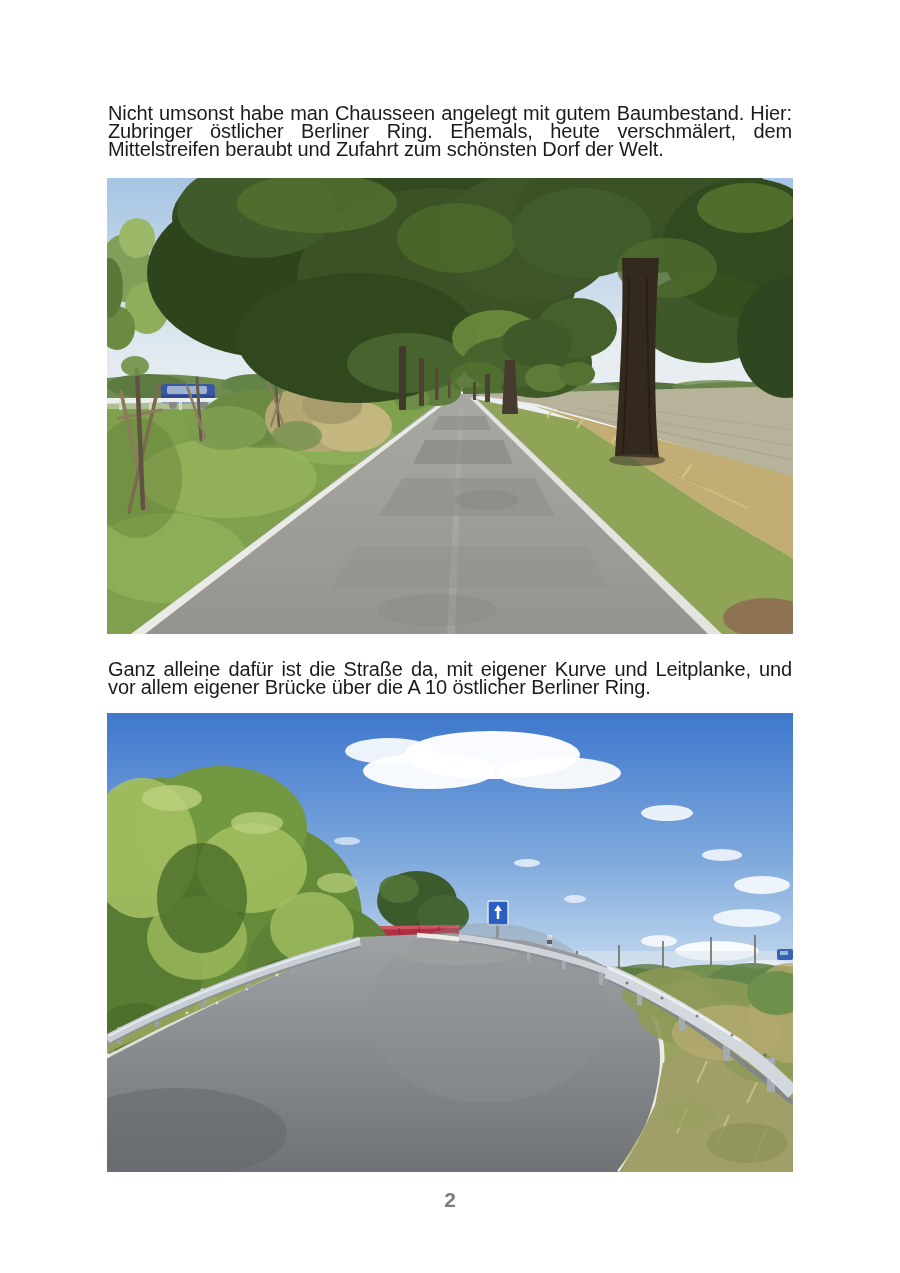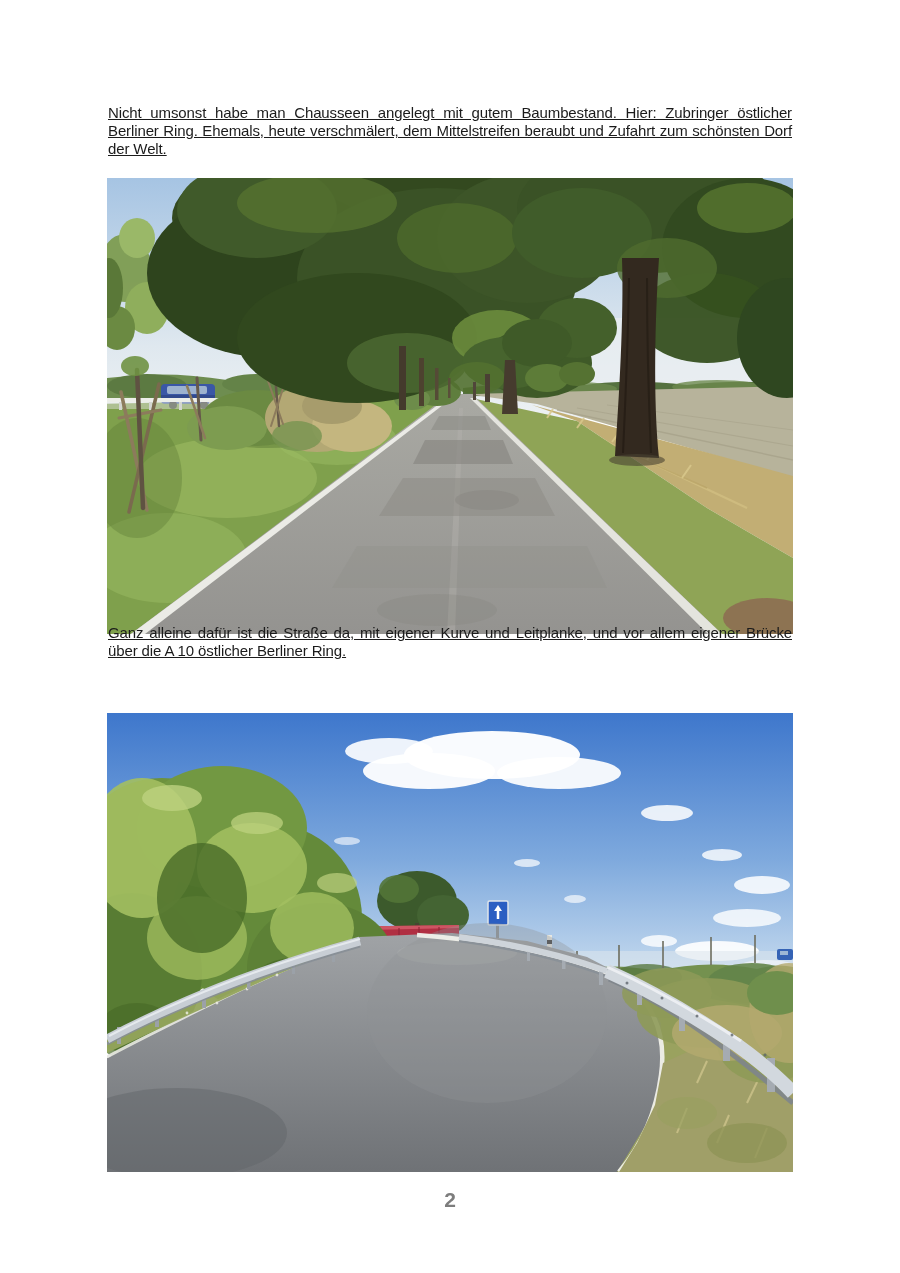--- a/index.html
+++ b/index.html
@@ -4,25 +4,25 @@
 <style>
   html,body{margin:0;padding:0;}
   body{
     width:900px;height:1273px;
     background:#ffffff;
     font-family:"Liberation Sans", sans-serif;
     position:relative;overflow:hidden;
   }
   .body-text{
     position:absolute;left:108px;width:684px;margin:0;
-    font-size:15px;line-height:18px;letter-spacing:-0.12px;
-    color:#1b1b1b;text-align:justify;text-align-last:left;text-decoration:underline;
+    font-size:20px;line-height:18px;letter-spacing:-0.12px;
+    color:#1b1b1b;text-align:justify;text-align-last:left;
   }
   .para1{top:104px;}
-  .para2{top:624px;}
+  .para2{top:660px;}
   .photo{position:absolute;left:107px;margin:0;padding:0;}
   .photo1{top:178px;width:686px;height:456px;}
   .photo2{top:713px;width:686px;height:459px;}
   .photo svg{display:block;width:100%;height:100%;}
   .page-number{
     position:absolute;top:1188px;left:0;width:900px;
     text-align:center;font-size:21px;font-weight:bold;color:#7d7d7d;
   }
 </style>
 </head>

